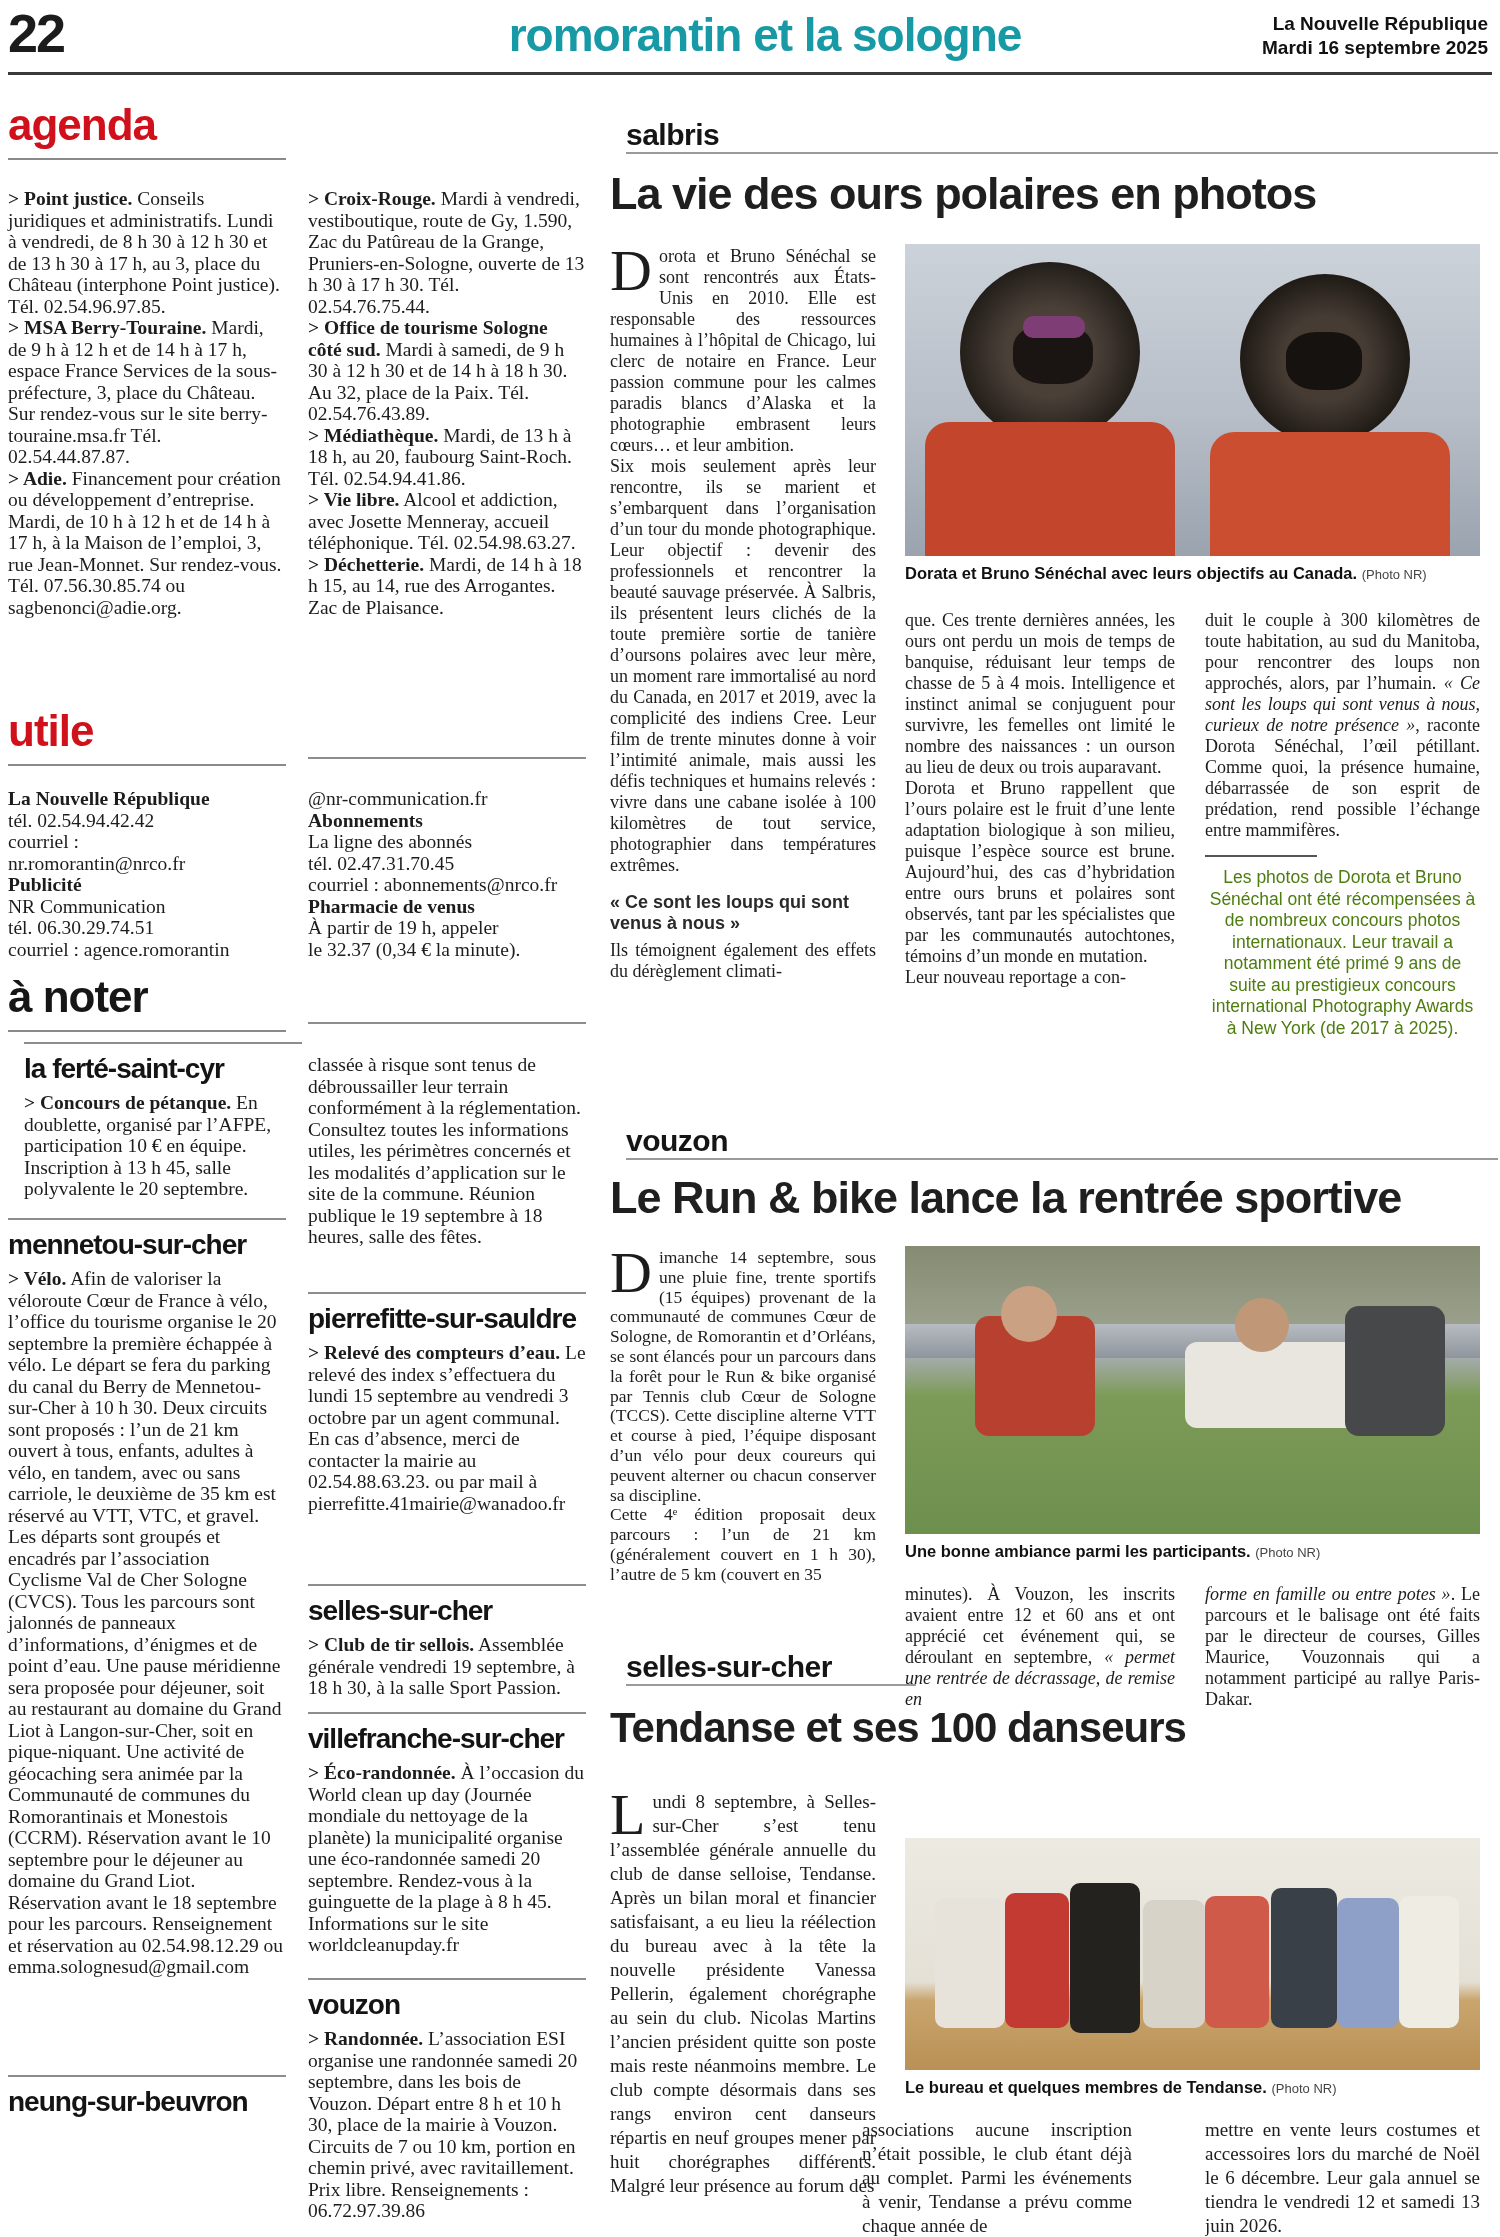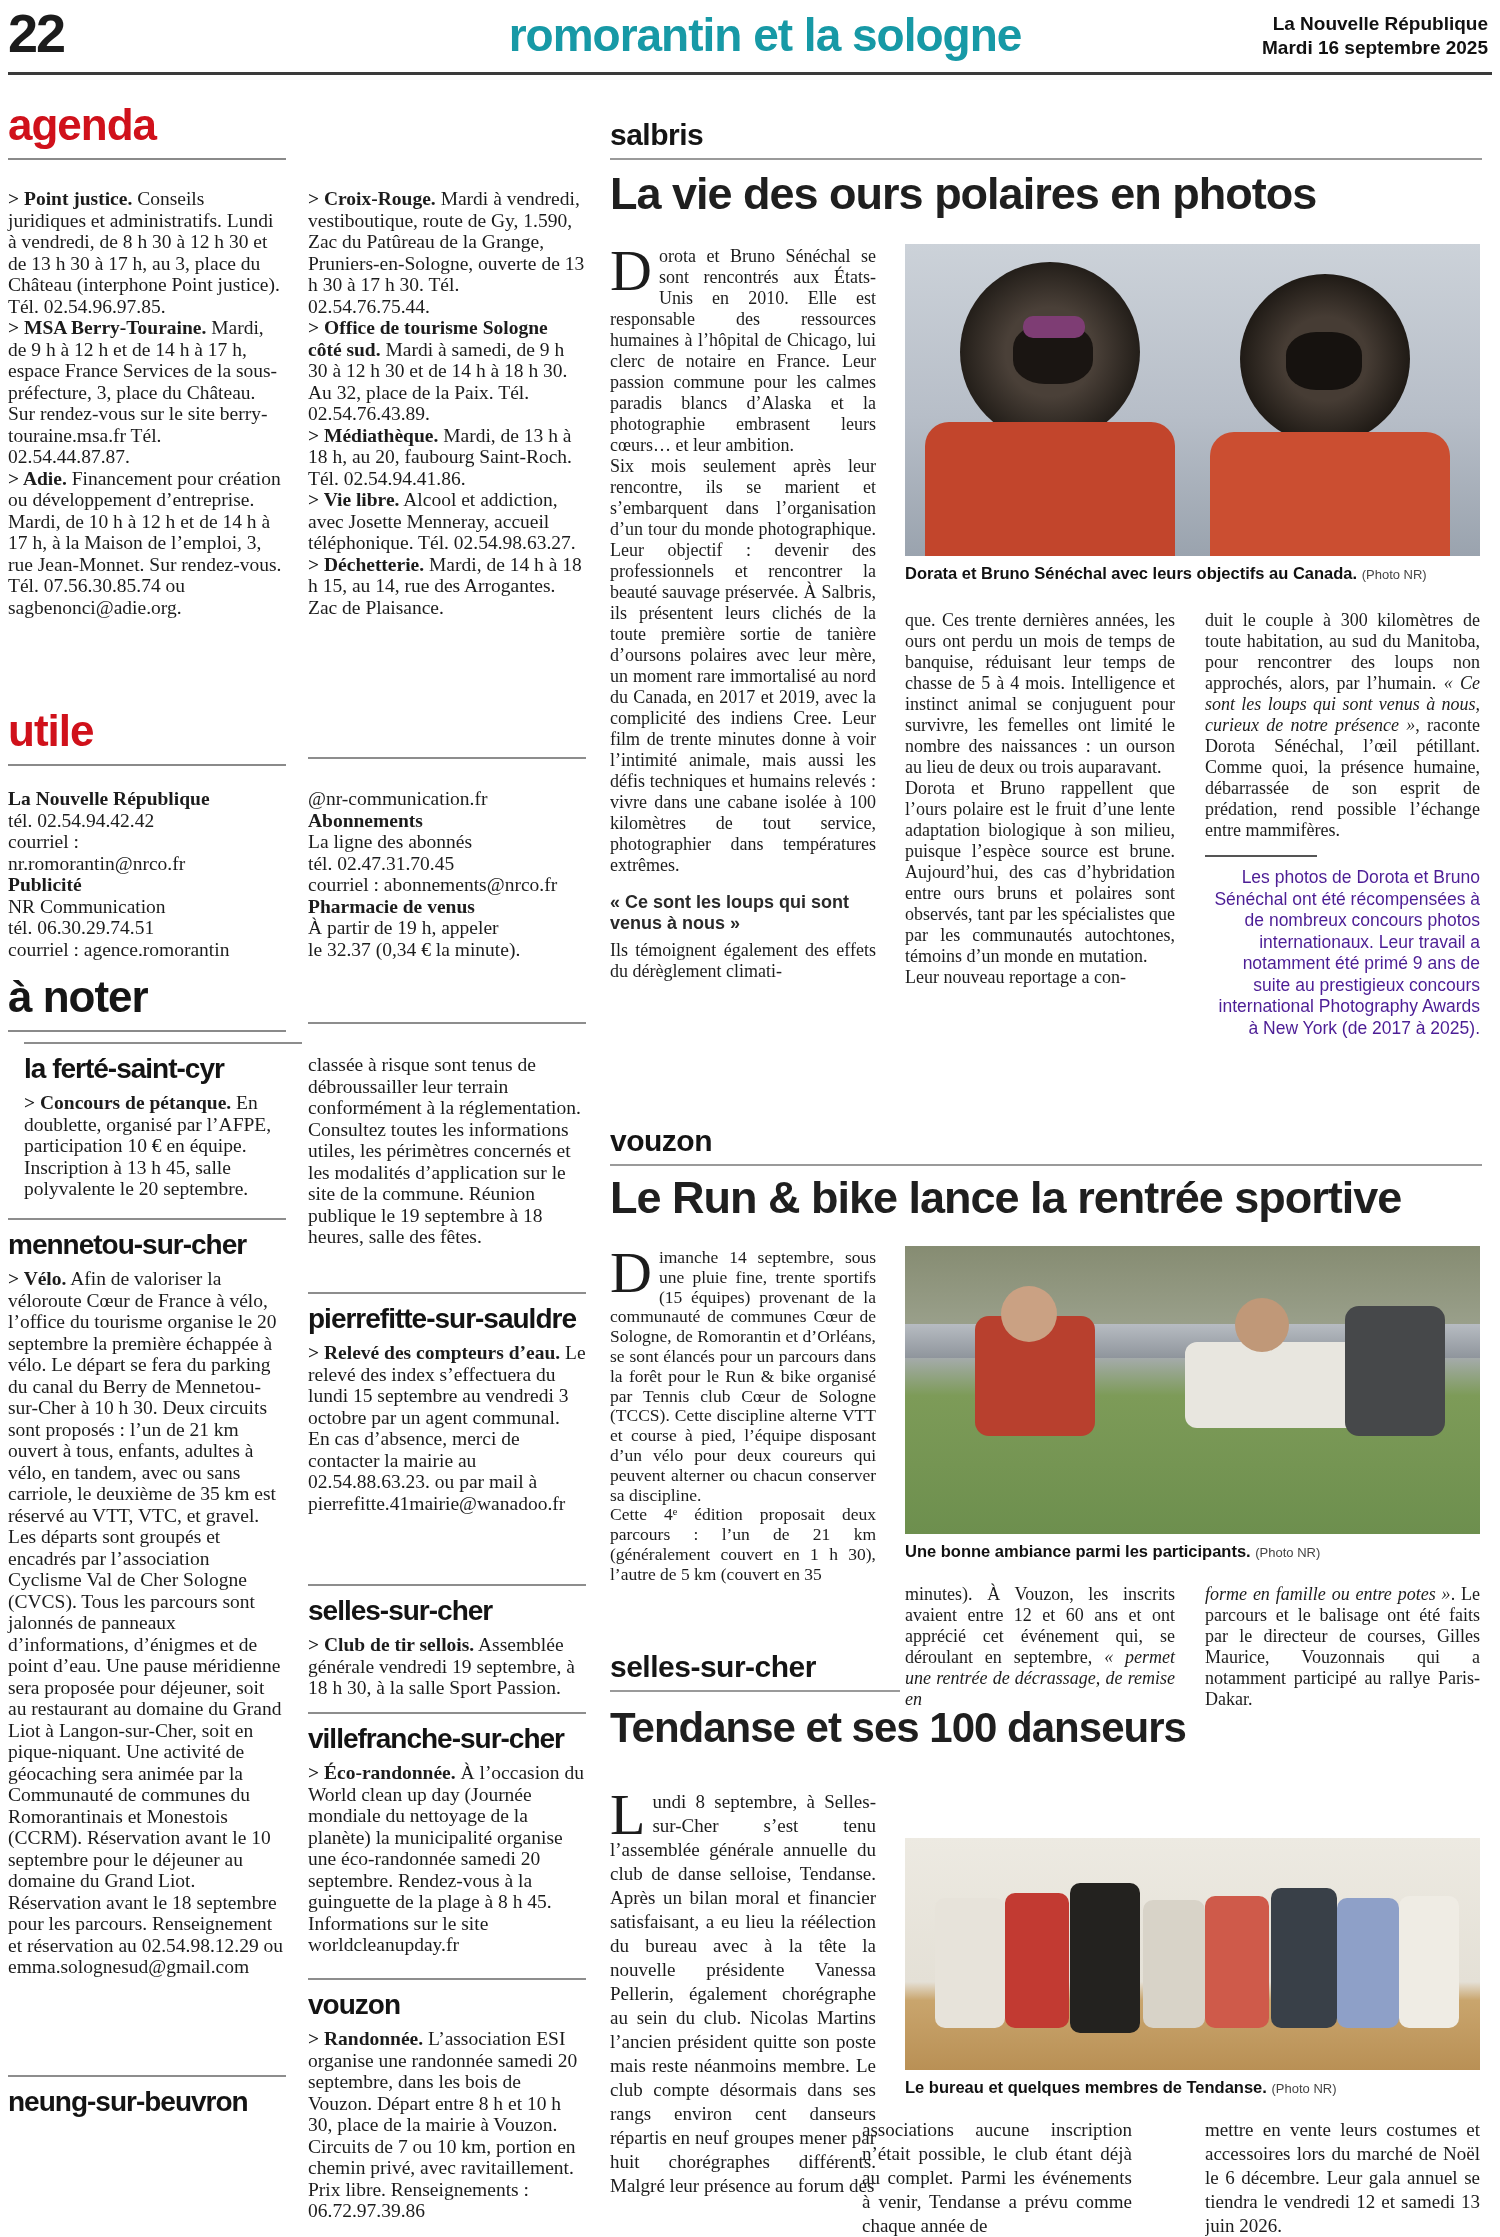--- a/index.html
+++ b/index.html
@@ -21,32 +21,32 @@
   .item{font-size:19.5px;line-height:21.5px;text-align:left;margin:0 0 0 0;}
   .item b{font-weight:700;}
   .uline{font-size:19.5px;line-height:21.5px;}
   .uline.b{font-weight:700;}
   .thin-rule{height:2px;background:#8d8d8d;}
   .town{font-family:"Liberation Sans",sans-serif;font-size:28px;font-weight:700;letter-spacing:-1px;
         border-top:2px solid #8d8d8d;padding-top:9px;margin-bottom:8px;color:#141414;white-space:nowrap;line-height:31px;}
   .town.wrap2{white-space:normal;}
   
   .sec-label{font-family:"Liberation Sans",sans-serif;font-size:30px;font-weight:700;letter-spacing:-0.5px;
-             border-bottom:2px solid #9a9a9a;padding-bottom:6px;color:#151515;}
+             border-bottom:2px solid #9a9a9a;color:#151515;margin-left:16px;}
   .headline{font-family:"Liberation Sans",sans-serif;font-weight:700;color:#1f1f1f;letter-spacing:-1px;}
   .h1a{font-size:45px;} .h2a{font-size:45px;} .h3a{font-size:42px;}
   .artcol{width:266px;}
   .artcol p{margin:0;font-size:18px;line-height:21px;text-align:justify;}
   .artcol.small p{font-size:17.5px;line-height:19.8px;}
   .artcol.big p{font-size:19px;line-height:24px;}
   .dropcap{float:left;font-size:58px;line-height:46px;padding:2px 7px 0 0;font-weight:400;}
   .subhead{font-family:"Liberation Sans",sans-serif;font-size:23px;line-height:26px;font-weight:700;color:#2a2a2a;
            margin:16px 0 6px 0 !important;text-align:left !important;}
   .note-rule{width:112px;height:2px;background:#555;margin:14px 0 10px 0;}
-  .note{font-family:"Liberation Sans",sans-serif;font-size:17.5px;line-height:21.5px;color:#4c1d95;text-align:right;}
+  .note{font-family:"Liberation Sans",sans-serif;font-size:17.5px;line-height:21.5px;color:#4d7c0f;text-align:center;}
   .caption{font-family:"Liberation Sans",sans-serif;font-size:16.5px;font-weight:700;color:#111;}
   .caption .credit{font-weight:400;font-size:13px;color:#444;}
   .photo{background:#b8bec6;overflow:hidden;}
   .ital{font-style:italic;}
 </style>
 </head>
 <body>
 
 <div class="page">
 

